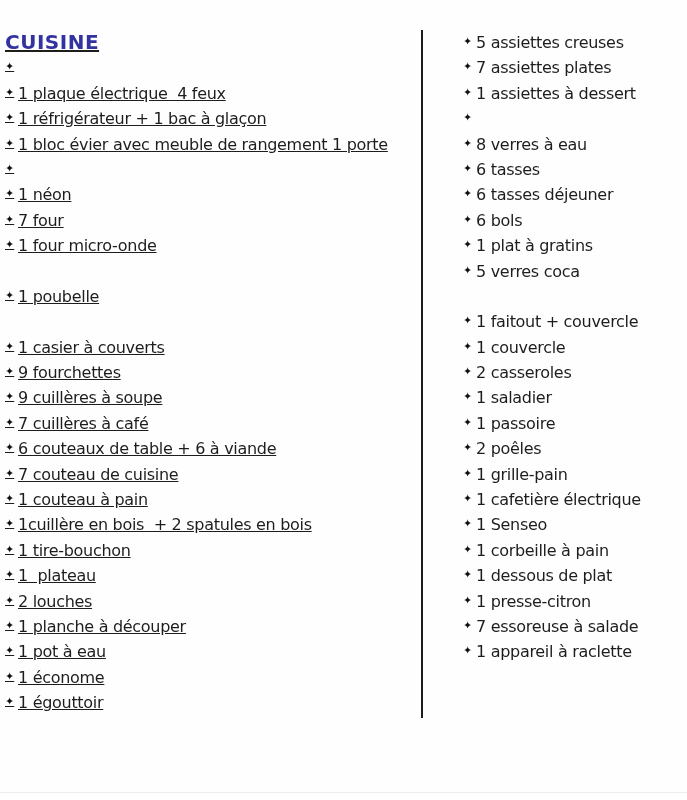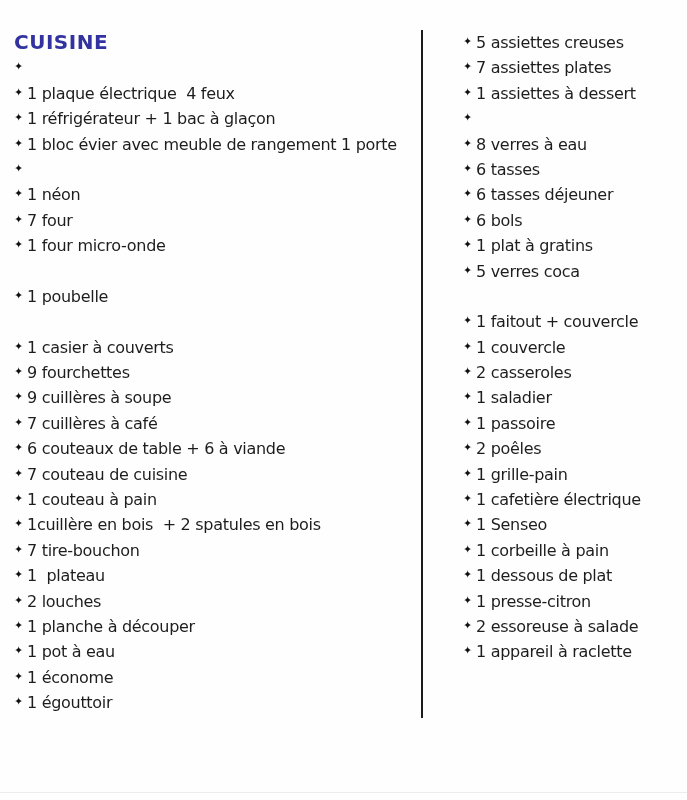--- a/index.html
+++ b/index.html
@@ -18,22 +18,23 @@
   .doc {
     position: absolute;
     inset: 0;
     background: #fefefe;
   }
   .col {
     position: absolute;
     top: 30px;
   }
   .col-left {
-    left: 14px;
+    left: 5px;
     width: 412px;
+    text-decoration: underline;
   }
   .col-right {
     left: 463px;
     width: 220px;
   }
   .page-title {
     margin: 0;
     font-size: 20px;
     font-weight: bold;
     line-height: 25.4px;
@@ -97,21 +98,21 @@
         <div class="line"><span class="bullet">✦</span><span class="item-text">1 poubelle</span></div>
         <div class="line"><span class="bullet"></span><span class="item-text"></span></div>
         <div class="line"><span class="bullet">✦</span><span class="item-text">1 casier à couverts</span></div>
         <div class="line"><span class="bullet">✦</span><span class="item-text">9 fourchettes</span></div>
         <div class="line"><span class="bullet">✦</span><span class="item-text">9 cuillères à soupe</span></div>
         <div class="line"><span class="bullet">✦</span><span class="item-text">7 cuillères à café</span></div>
         <div class="line"><span class="bullet">✦</span><span class="item-text">6 couteaux de table + 6 à viande</span></div>
         <div class="line"><span class="bullet">✦</span><span class="item-text">7 couteau de cuisine</span></div>
         <div class="line"><span class="bullet">✦</span><span class="item-text">1 couteau à pain</span></div>
         <div class="line"><span class="bullet">✦</span><span class="item-text">1cuillère en bois  + 2 spatules en bois</span></div>
-        <div class="line"><span class="bullet">✦</span><span class="item-text">7 tire-bouchon</span></div>
+        <div class="line"><span class="bullet">✦</span><span class="item-text">1 tire-bouchon</span></div>
         <div class="line"><span class="bullet">✦</span><span class="item-text">1  plateau</span></div>
         <div class="line"><span class="bullet">✦</span><span class="item-text">2 louches</span></div>
         <div class="line"><span class="bullet">✦</span><span class="item-text">1 planche à découper</span></div>
         <div class="line"><span class="bullet">✦</span><span class="item-text">1 pot à eau</span></div>
         <div class="line"><span class="bullet">✦</span><span class="item-text">1 économe</span></div>
         <div class="line"><span class="bullet">✦</span><span class="item-text">1 égouttoir</span></div>
       </div>
   </div>
 
   <div class="divider" style="background: rgb(28, 28, 28);"></div>
@@ -134,20 +135,20 @@
         <div class="line"><span class="bullet">✦</span><span class="item-text">2 casseroles</span></div>
         <div class="line"><span class="bullet">✦</span><span class="item-text">1 saladier</span></div>
         <div class="line"><span class="bullet">✦</span><span class="item-text">1 passoire</span></div>
         <div class="line"><span class="bullet">✦</span><span class="item-text">2 poêles</span></div>
         <div class="line"><span class="bullet">✦</span><span class="item-text">1 grille-pain</span></div>
         <div class="line"><span class="bullet">✦</span><span class="item-text">1 cafetière électrique</span></div>
         <div class="line"><span class="bullet">✦</span><span class="item-text">1 Senseo</span></div>
         <div class="line"><span class="bullet">✦</span><span class="item-text">1 corbeille à pain</span></div>
         <div class="line"><span class="bullet">✦</span><span class="item-text">1 dessous de plat</span></div>
         <div class="line"><span class="bullet">✦</span><span class="item-text">1 presse-citron</span></div>
-        <div class="line"><span class="bullet">✦</span><span class="item-text">2 essoreuse à salade</span></div>
+        <div class="line"><span class="bullet">✦</span><span class="item-text">7 essoreuse à salade</span></div>
         <div class="line"><span class="bullet">✦</span><span class="item-text">1 appareil à raclette</span></div>
       </div>
   </div>
 
   <div class="page-edge"></div>
 
 </div>
 
 </body></html>

